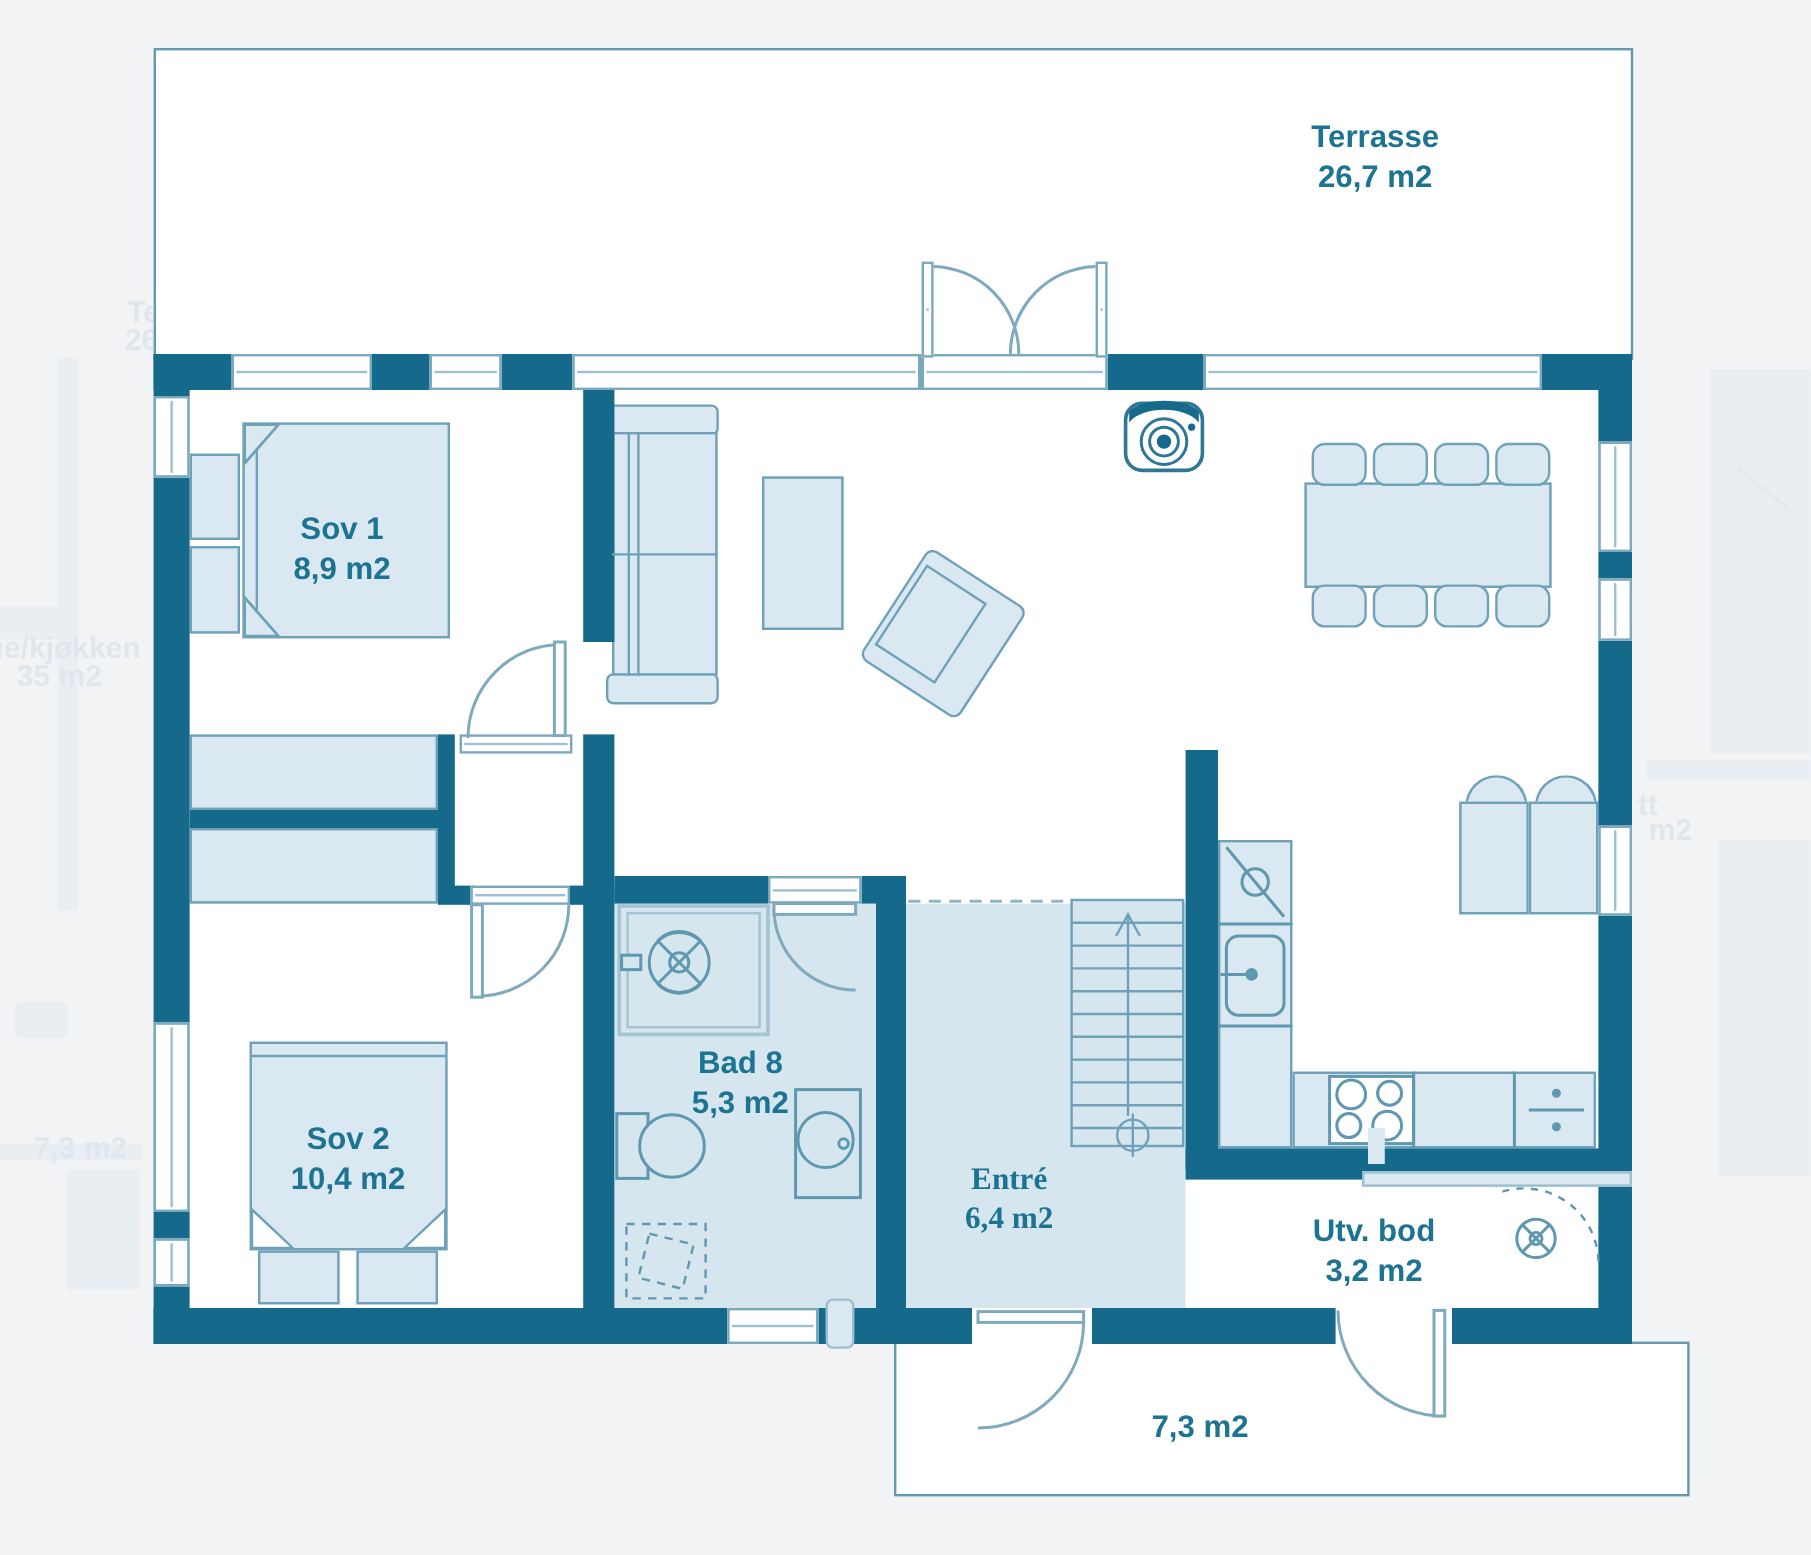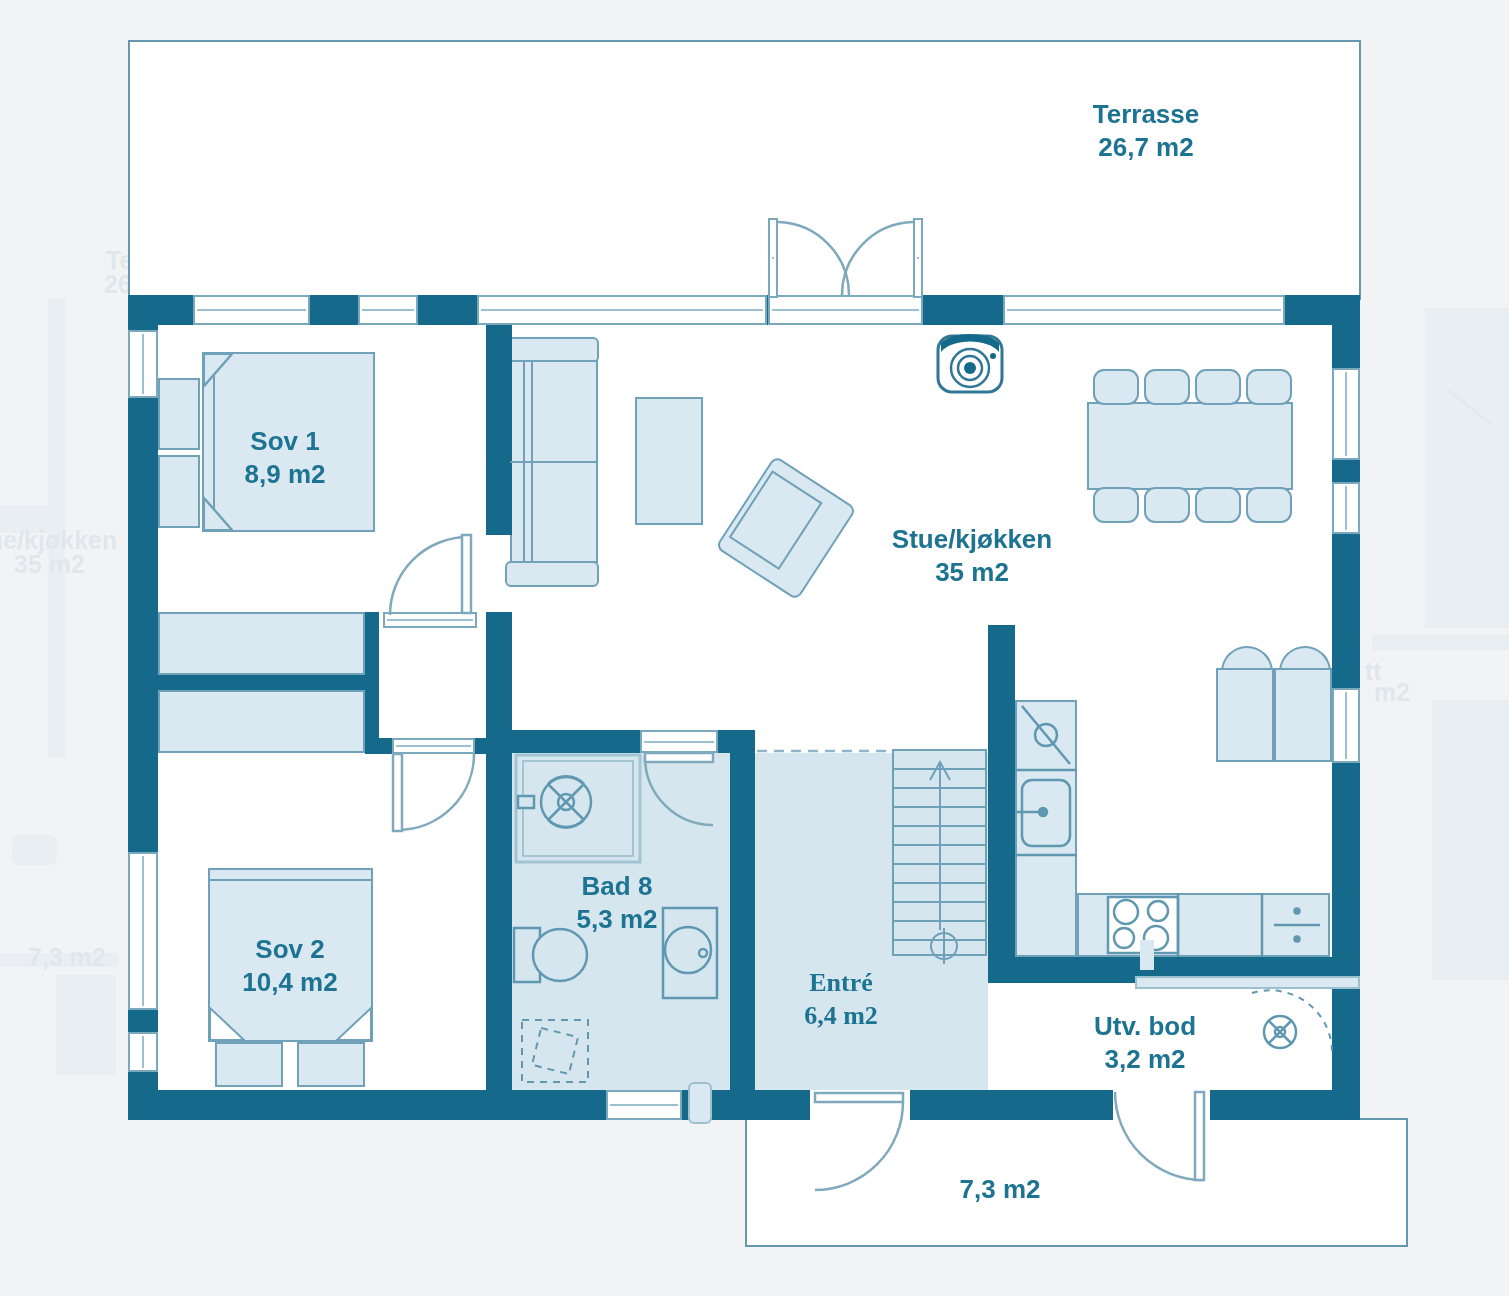--- a/index.html
+++ b/index.html
@@ -136,24 +136,20 @@
   <div class="f" style="left:1077px;top:893px;width:253px;height:64px;"></div>
   <div class="f-light" style="left:1135px;top:976px;width:225px;height:13px;z-index:4;"></div>
 
   <div class="lbl" style="left:1128px;top:130px;margin-left:18px;">
     <span>Terrasse</span>
     <span>26,7 m2</span>
   </div>
   <div class="lbl" style="left:285px;top:457px;">
     <span>Sov 1</span>
     <span>8,9 m2</span>
-  </div>
-  <div class="lbl" style="left:972px;top:555px;">
-    <span>Stue/kjøkken</span>
-    <span>35 m2</span>
   </div>
   <div class="lbl" style="left:290px;top:965px;">
     <span>Sov 2</span>
     <span>10,4 m2</span>
   </div>
   <div class="lbl" style="left:617px;top:902px;">
     <span>Bad 8</span>
     <span>5,3 m2</span>
   </div>
   <div class="lbl" style="left:841px;top:999px;font-family:Liberation Serif, serif;">

